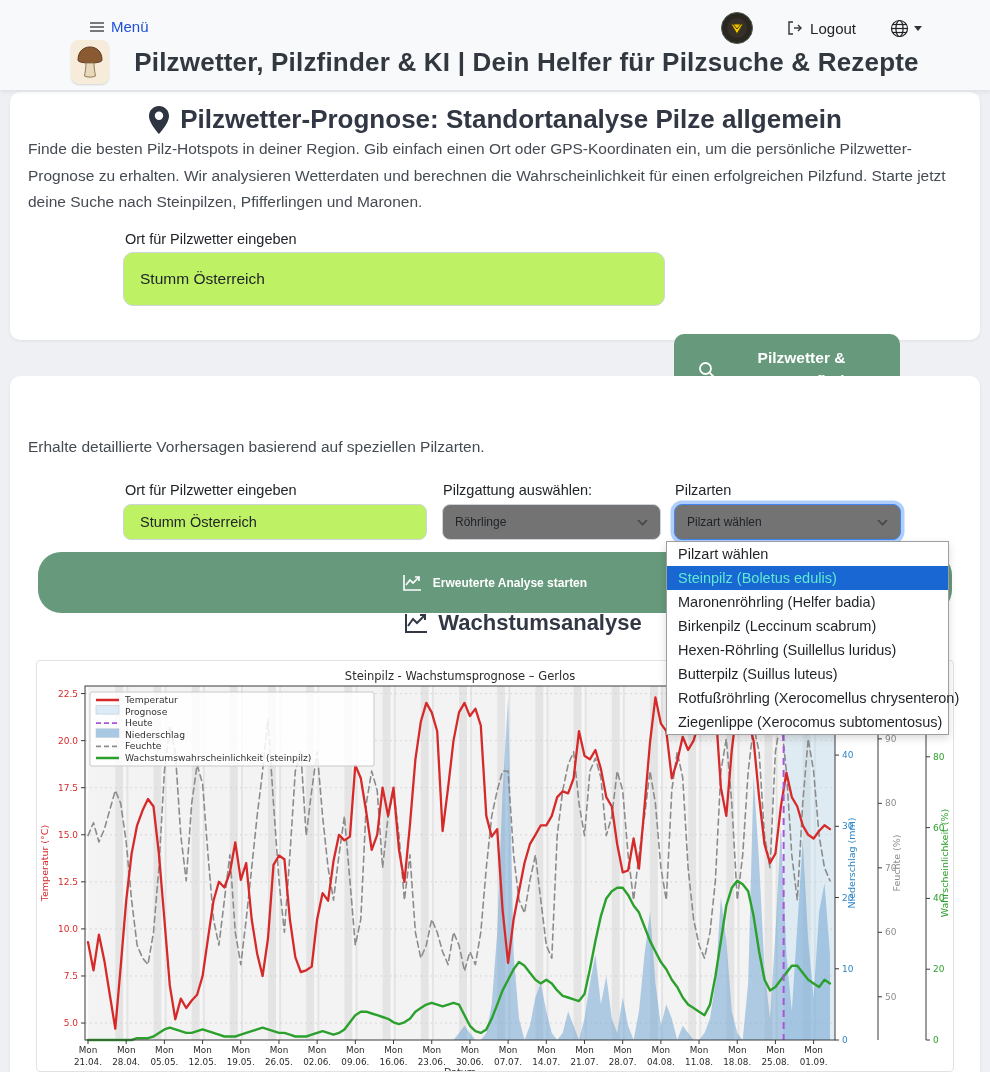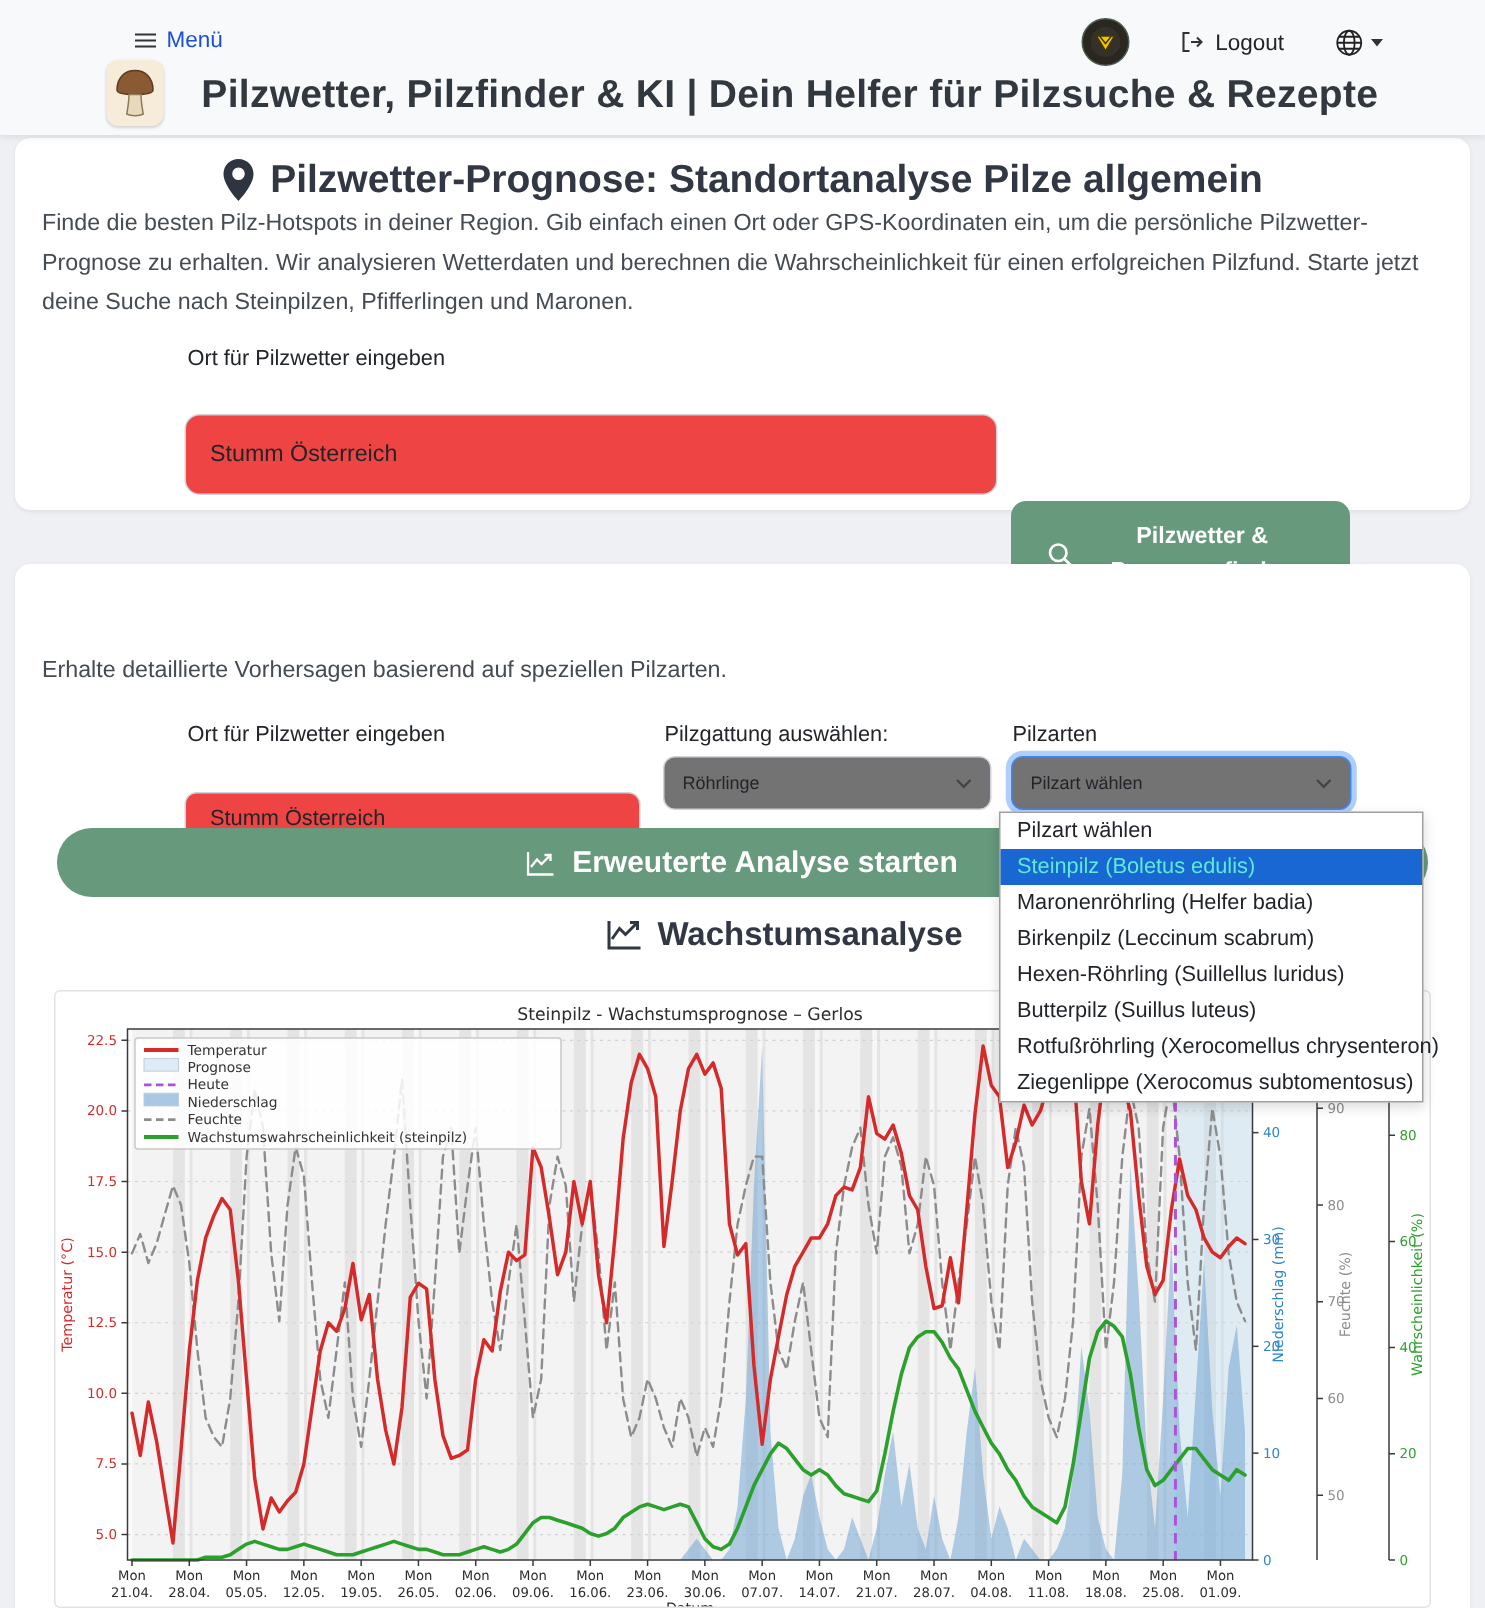--- a/index.html
+++ b/index.html
@@ -20,25 +20,25 @@
 
   
   .card{position:absolute;background:#ffffff;border-radius:10px;box-shadow:0 1px 3px rgba(40,50,60,.08);}
   #card-basic{left:10px;top:92px;width:970px;height:248px;}
   #card-adv{left:10px;top:376px;width:970px;height:760px;}
 
   .h1-row{position:absolute;width:100%;display:flex;align-items:center;justify-content:center;gap:10px;}
   .h1-text{font-size:26px;font-weight:700;color:#323744;}
   .desc{position:absolute;font-size:15.5px;color:#454b52;line-height:1.72;}
   .field-label{position:absolute;font-size:14.5px;color:#212529;font-weight:500;}
-  .text-input{position:absolute;border:1px solid #ced4da;border-radius:10px;background:#ef4444;color:#212529;padding:16px 16px;font-size:15.5px;font-family:"Liberation Sans",sans-serif;box-sizing:border-box;outline:none;margin-top:24px;}
+  .text-input{position:absolute;border:1px solid #ced4da;border-radius:10px;background:#bef264;color:#212529;padding:16px 16px;font-size:15.5px;font-family:"Liberation Sans",sans-serif;box-sizing:border-box;outline:none;}
   .btn-green{position:absolute;background:#67997c;color:#fff;border:none;display:flex;align-items:center;justify-content:center;gap:11px;font-weight:700;cursor:pointer;font-family:"Liberation Sans",sans-serif;}
   #basic-submit{left:664px;top:242px;width:226px;height:71px;border-radius:10px;font-size:15.5px;}
   #basic-submit .btn-label{width:150px;text-align:center;line-height:1.45;}
-  #adv-submit{left:38px;top:552px;width:914px;height:46px;border-radius:23px;font-size:20px;}
+  #adv-submit{left:38px;top:552px;width:914px;height:61px;border-radius:23px;font-size:12px;}
 
   .select{position:absolute;height:36px;border:1px solid #ced4da;border-radius:8px;background:#737373;display:flex;align-items:center;justify-content:space-between;padding:0 12px;font-size:12px;color:#212529;box-sizing:border-box;cursor:pointer;}
   .select.focused{border:1.5px solid #4285f4;box-shadow:0 0 0 3.5px rgba(150,190,250,.75);}
 
   
   #species-dropdown{position:absolute;left:666px;top:541px;width:281px;background:#fff;border:1px solid #9e9e9e;box-shadow:0 3px 8px rgba(0,0,0,.15);z-index:50;}
   .dd-option{height:24px;line-height:24px;padding-left:11px;font-size:14.5px;color:#1f2328;white-space:nowrap;cursor:pointer;}
   .dd-option.selected{color:#5eead4;}
 
   .h3-row{position:absolute;width:100%;display:flex;align-items:center;justify-content:center;gap:10px;}

